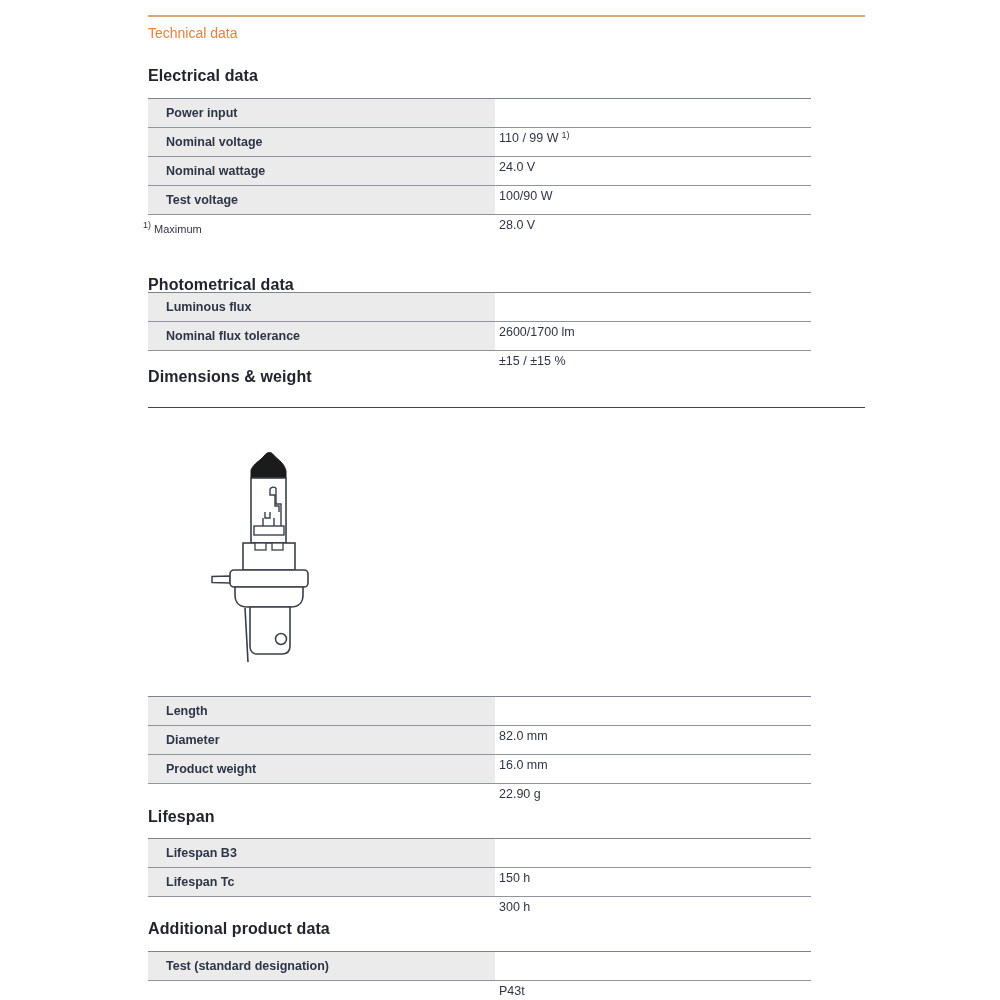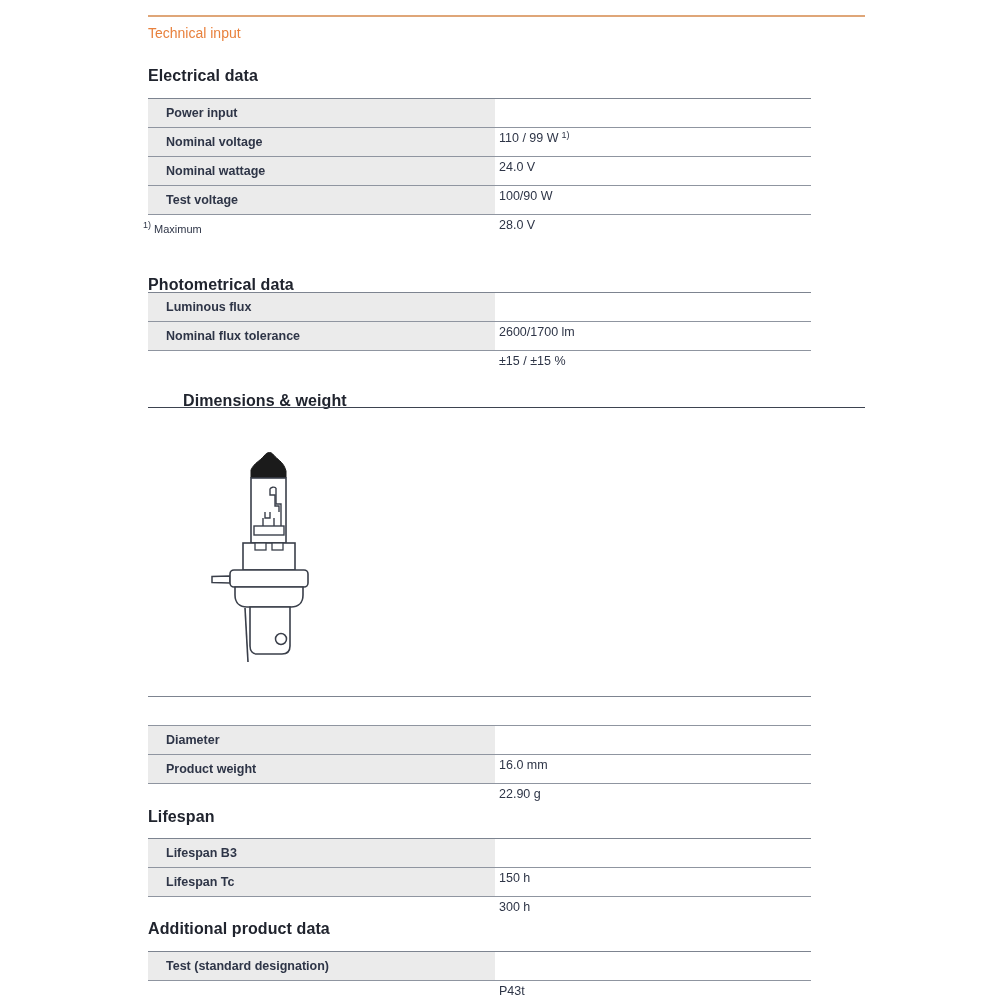--- a/index.html
+++ b/index.html
@@ -21,21 +21,21 @@
   .dvalue{flex:1;padding-left:4px;display:flex;align-items:flex-start;color:#2e3547;margin-top:32px;}
   .dvalue sup{font-size:9px;margin-left:3px;position:relative;top:-1px;}
   .footnote{left:143px;top:220px;font-size:11px;color:#2e3547;}
   .footnote sup{font-size:9px;margin-right:3px;}
   .bulb{left:208px;top:448px;}
 </style>
 </head>
 <body>
 
 <div class="abs top-rule"></div>
-<div class="abs tech-link">Technical input</div>
+<div class="abs tech-link">Technical data</div>
 
 <div class="abs section-title" style="top:67px;">Electrical data</div>
 <div class="abs dtable" style="top:98px;">
   <div class="drow">
     <div class="dlabel">Power input</div>
     <div class="dvalue">
         <span>110 / 99 W</span>
         <sup>1)</sup>
       </div>
   </div>
@@ -59,21 +59,21 @@
   <div class="drow">
     <div class="dlabel">Luminous flux</div>
     <div class="dvalue">2600/1700 lm</div>
   </div>
   <div class="drow">
     <div class="dlabel">Nominal flux tolerance</div>
     <div class="dvalue">±15 / ±15 %</div>
   </div>
 </div>
 
-<div class="abs section-title big-title" style="top:392px;margin-left:35px;">Dimensions &amp; weight</div>
+<div class="abs section-title big-title" style="top:368px;">Dimensions &amp; weight</div>
 <div class="abs full-rule"></div>
 
 <div class="abs bulb">
   <svg width="130" height="218" viewBox="0 0 130 218" fill="none" xmlns="http://www.w3.org/2000/svg">
 
     <path d="M43,30 L43,22 C46,15 52,13 56,8 C58,5.5 59.5,4.5 61.5,4.5 C64,4.5 65,6.5 67,8.5 C71,12.5 76,15 78,23 L78,30 Z" fill="#1b1b1b" stroke="#1b1b1b" stroke-width="1"></path>
 
     <rect x="43" y="30" width="35" height="65" stroke="#3a3f4a" stroke-width="1.6" fill="#ffffff"></rect>
 
     <path d="M68,40 C66,38.5 63,39 62,41 L62,47 L67,47 L67,58 L71,58 L71,64" stroke="#3a3f4a" stroke-width="1.4"></path>
@@ -94,20 +94,21 @@
 
     <path d="M42,159 L82,159 L82,198 C82,203 79,206 74,206 L49,206 C45,206 42,203 42,198 Z" stroke="#3a3f4a" stroke-width="1.6" fill="#ffffff"></path>
     <circle cx="73" cy="191" r="5.5" stroke="#3a3f4a" stroke-width="1.5" fill="#ffffff"></circle>
 
     <path d="M37,160 L40,214" stroke="#3a3f4a" stroke-width="1.6"></path>
   </svg>
 </div>
 
 <div class="abs dtable" style="top:696px;">
   <div class="drow">
+    <div class="dlabel">Length</div>
     <div class="dvalue">82.0 mm</div>
   </div>
   <div class="drow">
     <div class="dlabel">Diameter</div>
     <div class="dvalue">16.0 mm</div>
   </div>
   <div class="drow">
     <div class="dlabel">Product weight</div>
     <div class="dvalue">22.90 g</div>
   </div>

